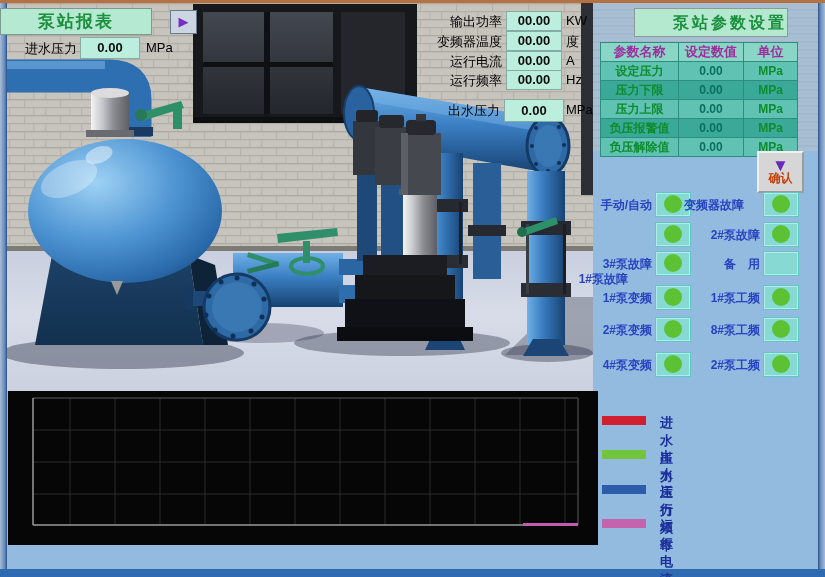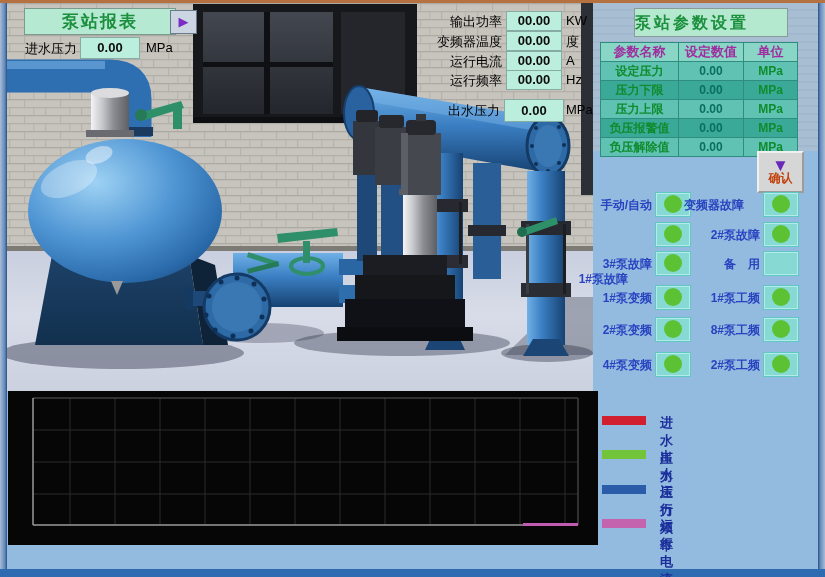--- a/index.html
+++ b/index.html
@@ -12,36 +12,36 @@
   .b-bottom{position:absolute;left:0;bottom:0;width:825px;height:8px;background:#2e6bb0;}
 
   .scene{position:absolute;left:7px;top:3px;width:586px;height:388px;}
   .brickstrip{position:absolute;left:593px;top:3px;width:225px;height:148px;
      background:repeating-linear-gradient(180deg,#c2c3c4 0 6px,#b1b4b8 6px 8px);opacity:.45;}
 
   
   .blab{color:#000000;font-weight:normal;}
   .valbox{position:absolute;background:#bceedd;border:1px solid #86aca4;color:#0b0b0b;
           font-weight:bold;text-align:center;font-size:13px;}
-  .report{position:absolute;left:24px;top:8px;width:150px;height:25px;background:#b5e9d2;
+  .report{position:absolute;left:0;top:8px;width:150px;height:25px;background:#b5e9d2;
           border:1px solid #7a9a90;color:#1c8f3c;font-weight:bold;font-size:17px;
           text-align:center;line-height:25px;letter-spacing:2px;cursor:pointer;}
   .playbtn{position:absolute;left:170px;top:10px;width:25px;height:22px;background:#ccd6e2;
           border:1px solid #6a7a8a;color:#7a2cc4;font-size:13px;text-align:center;line-height:21px;cursor:pointer;}
 
   .outrow{position:absolute;height:19px;}
   .outrow .olab{position:absolute;left:0;width:86px;text-align:right;font-size:13px;top:2px;}
   .outrow .obox{position:absolute;left:90px;top:0;width:54px;height:18px;background:#bceedd;
           border:1px solid #86aca4;color:#0b0b0b;font-weight:bold;font-size:13px;text-align:center;line-height:18px;}
   .outrow .ounit{position:absolute;left:150px;top:2px;font-size:13px;}
 
   
   .ptitle{position:absolute;left:634px;top:8px;width:152px;height:27px;background:#b4e8cf;
           border:1px solid #8a9a96;color:#1a8f3c;font-weight:bold;font-size:16px;
-          text-align:left;line-height:27px;letter-spacing:3px;}
+          text-align:right;line-height:27px;letter-spacing:3px;}
   table.params{position:absolute;left:600px;top:42px;width:197px;border-collapse:collapse;
           border:1px solid #4e5e5e;table-layout:fixed;}
   table.params td,table.params th{border:1px solid #2e8d7e;height:18px;padding:0;
           font-size:12px;font-weight:bold;text-align:center;overflow:hidden;}
   table.params th{background:#8ad6c6;color:#a02da0;font-size:13px;}
   table.params tr.odd td{background:#5fc2b2;}
   table.params tr.even td{background:#3aa998;}
   td.pname{color:#0f8c2e;font-size:13px;}
   td.pval{color:#0b6f60;}
   td.punit{color:#0f8c2e;}

